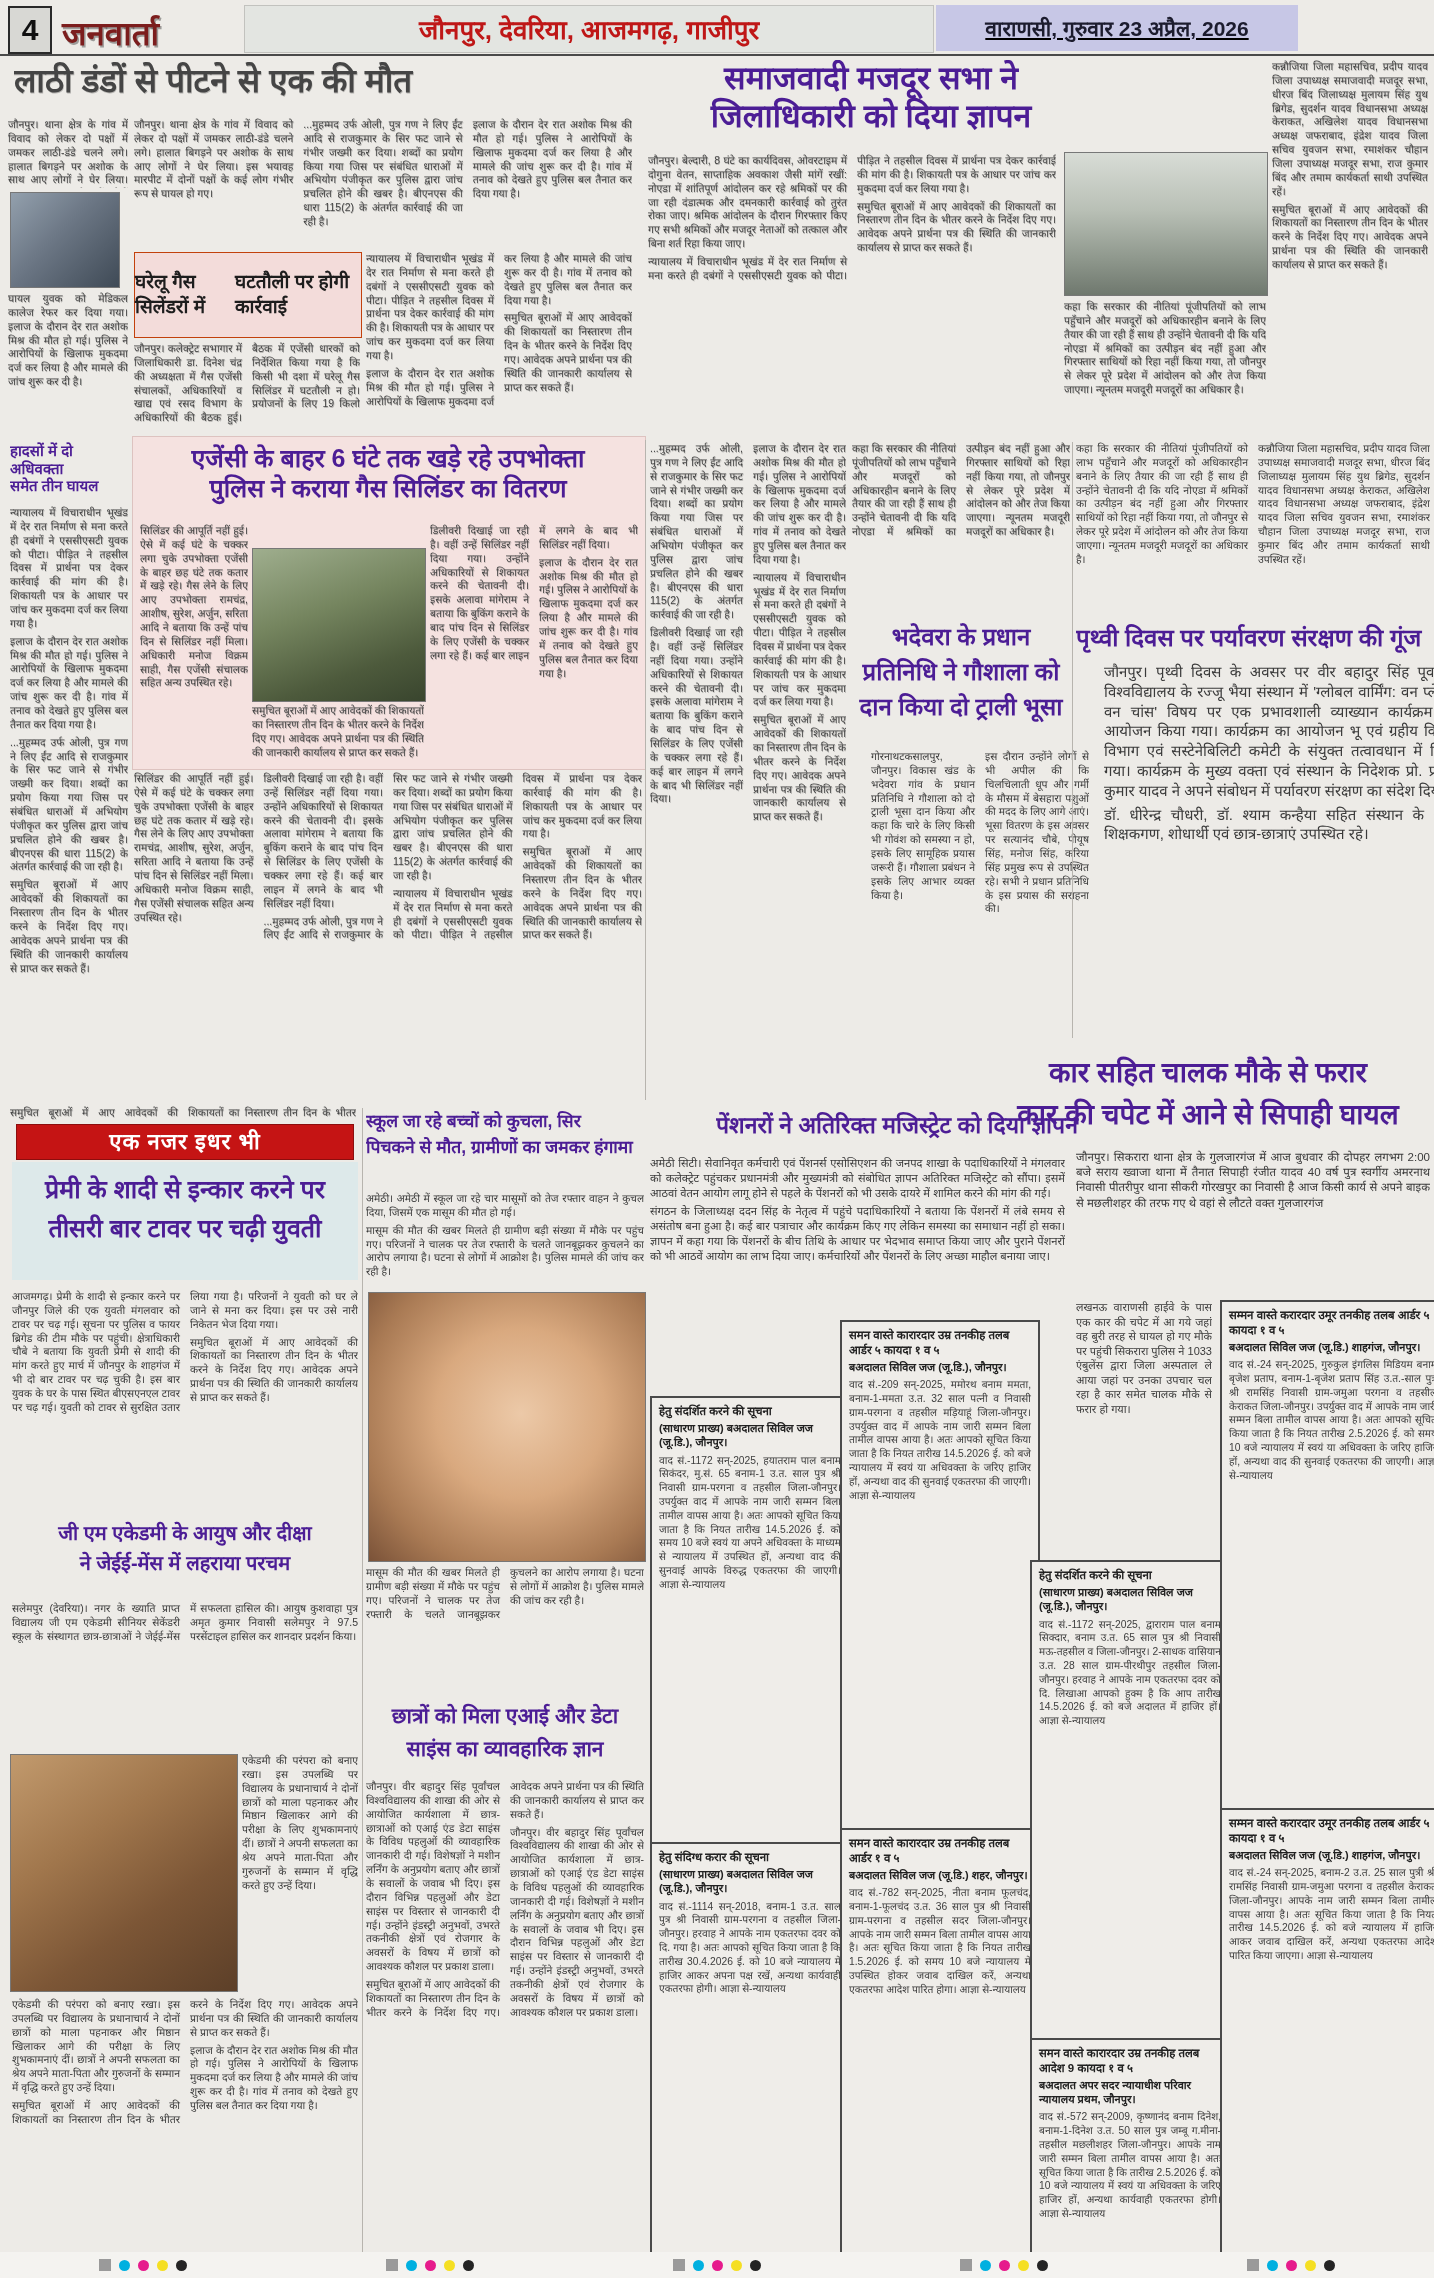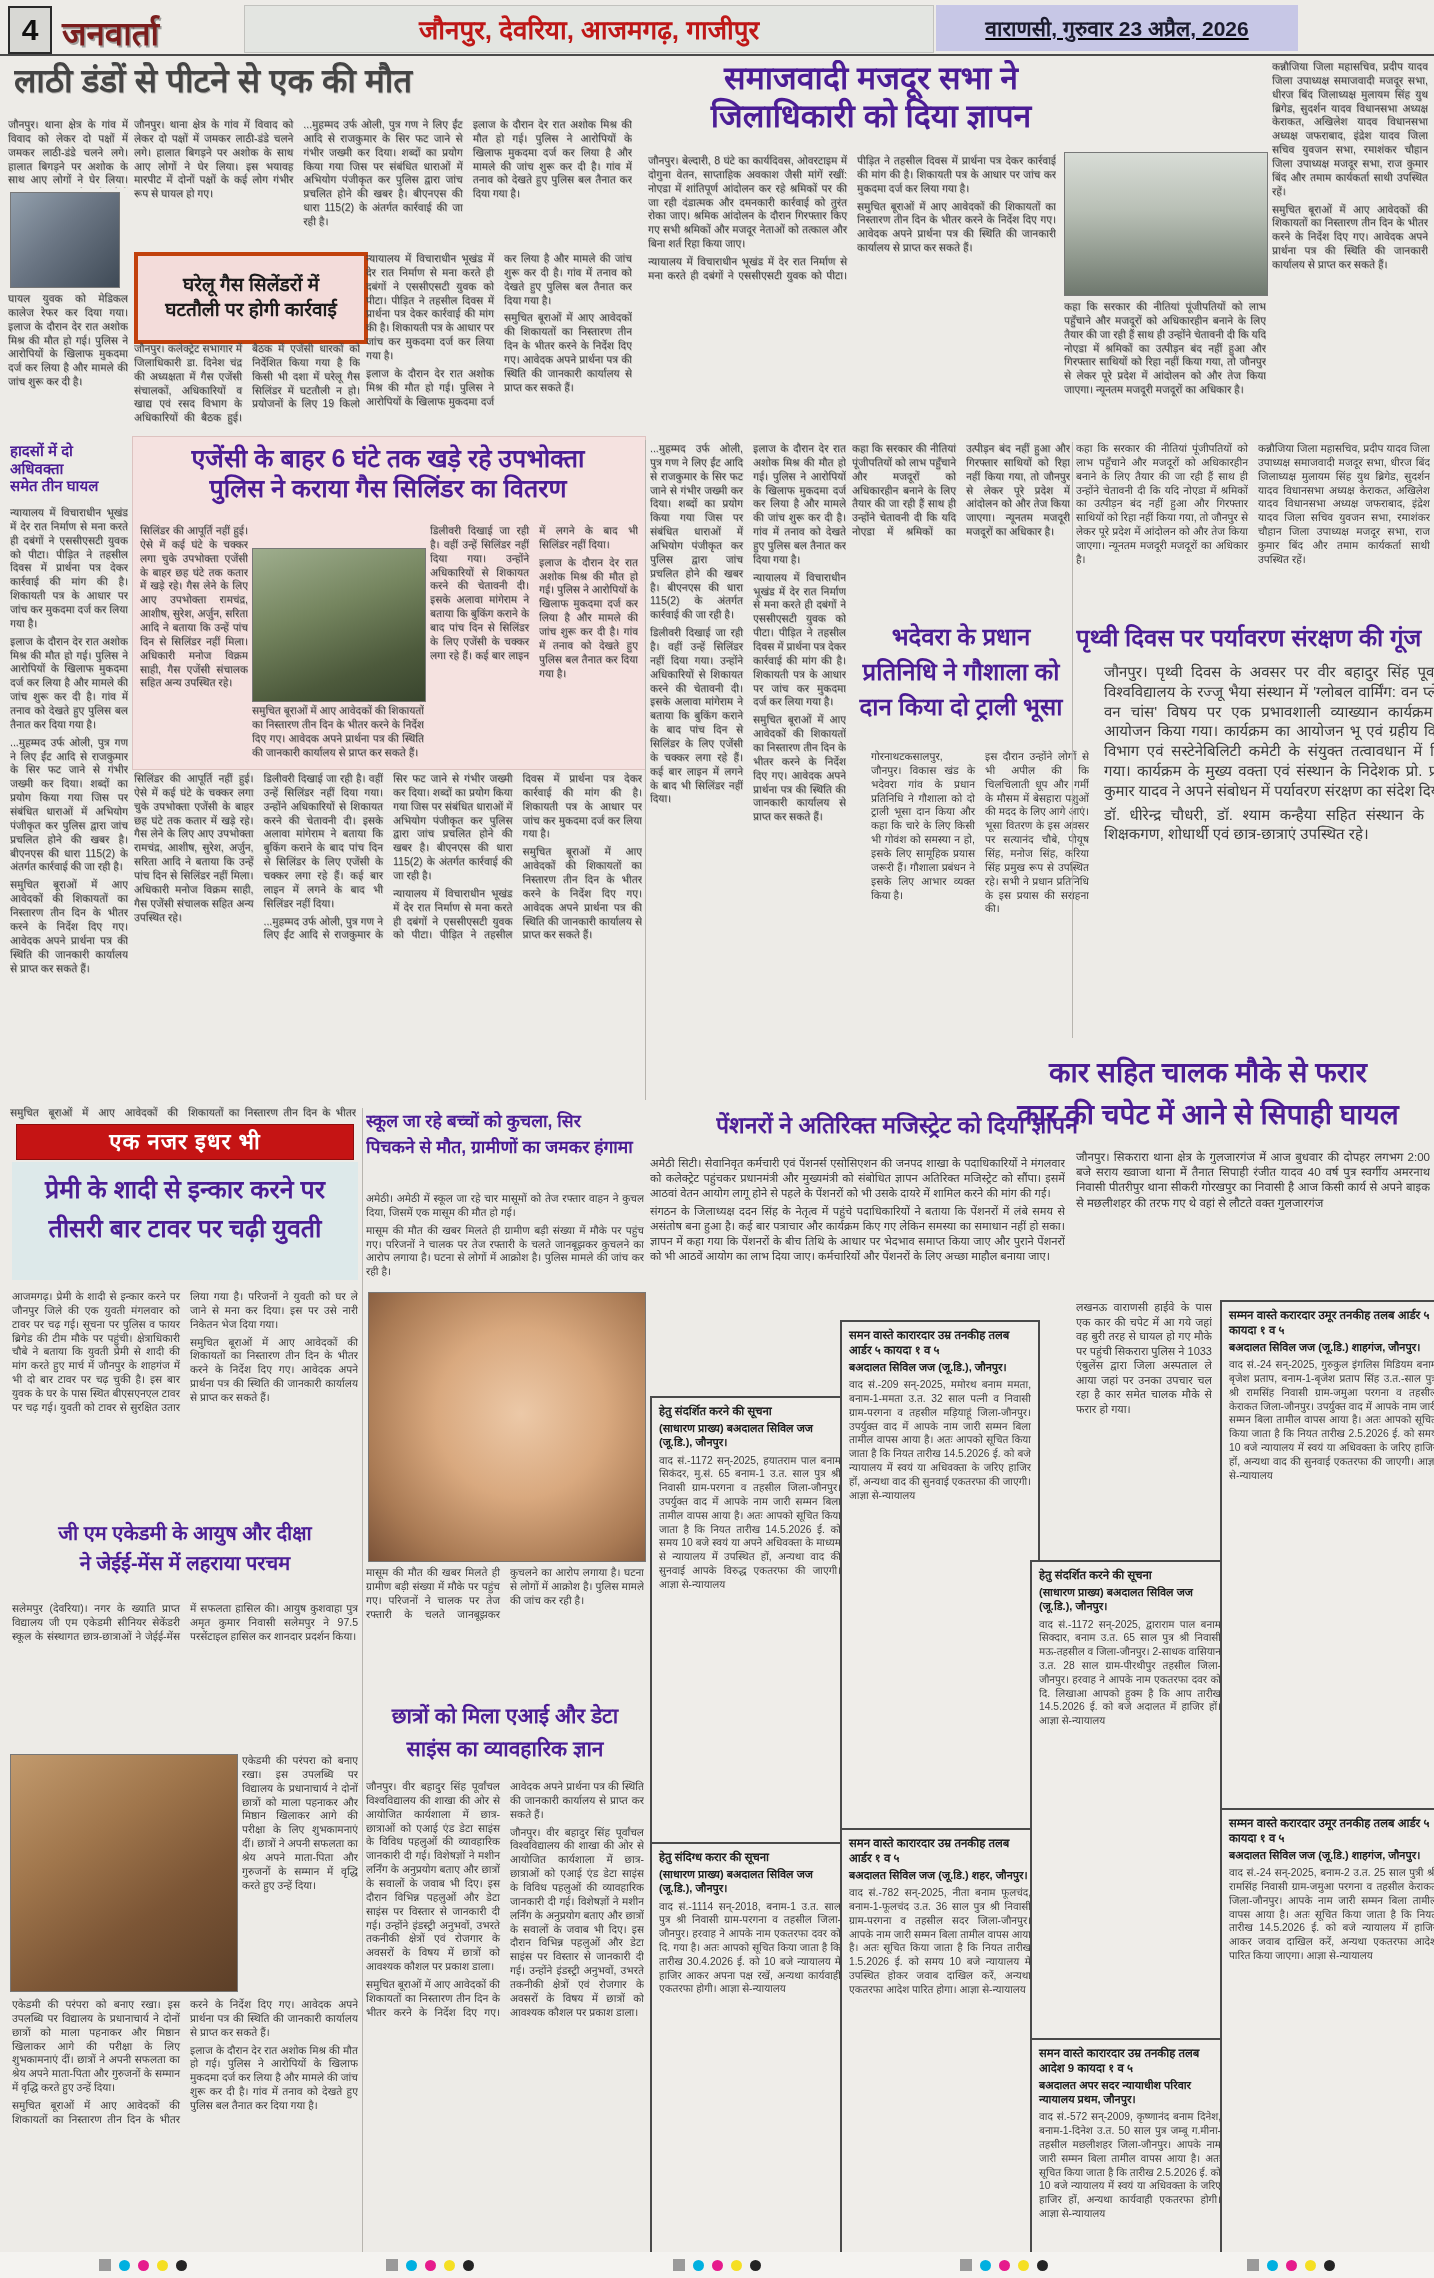--- a/index.html
+++ b/index.html
@@ -21,21 +21,21 @@
   
   .hl{position:absolute;color:#4c1d95;font-weight:bold;line-height:1.18;overflow:hidden;}
   .hl.c{text-align:center;}
   .body-txt{position:absolute;font-size:10.5px;line-height:1.32;color:#3a3a3a;text-align:justify;overflow:hidden;}
   .body-txt p{margin:0 0 4px 0;}
   .smudge{text-shadow:.6px .6px 0 rgba(40,40,40,.28);color:#454545;}
   .cols2{column-count:2;column-gap:10px;}
   .cols3{column-count:3;column-gap:10px;}
   .cols4{column-count:4;column-gap:10px;}
   .photo{position:absolute;border:1px solid #777;}
-  .pinkbox{position:absolute;background:#f3dcda;border:4px solid #c2410c;display:flex;flex-direction:column;
+  .pinkbox{position:absolute;background:#f3dcda;border:1px solid #c2410c;display:flex;
            align-items:center;justify-content:center;}
   .pinkbox div{font-size:19px;font-weight:bold;color:#1d1d1d;line-height:1.3;}
   .banner{position:absolute;background:#c51414;display:flex;align-items:flex-start;justify-content:center;
           border:1px solid #8c0e0e;}
   .banner span{color:#fff;font-size:22px;font-weight:bold;letter-spacing:1px;}
   .bluehead{position:absolute;background:#dde9ea;}
   .notice{position:absolute;border:2px solid #4a4a4a;background:#efedе9;background:#efede9;padding:6px 7px;overflow:hidden;}
   .notice .nt{font-size:11.5px;font-weight:bold;color:#222;line-height:1.3;}
   .notice .nc{font-size:11px;font-weight:bold;color:#222;line-height:1.3;margin-top:2px;}
   .notice .nb{font-size:10.3px;line-height:1.34;color:#3d3d3d;text-align:justify;margin-top:4px;}

